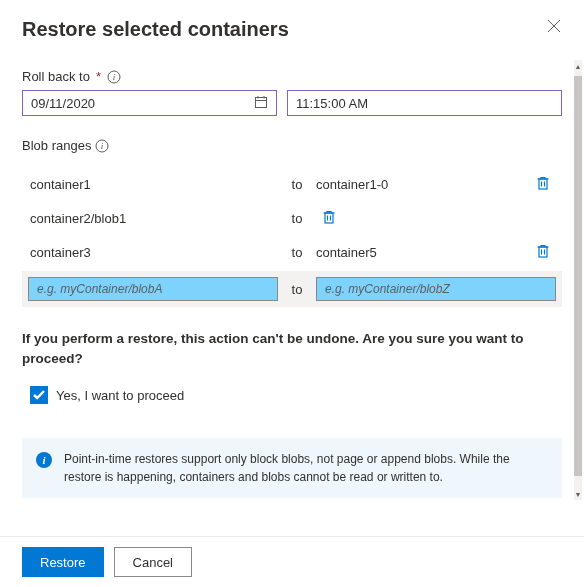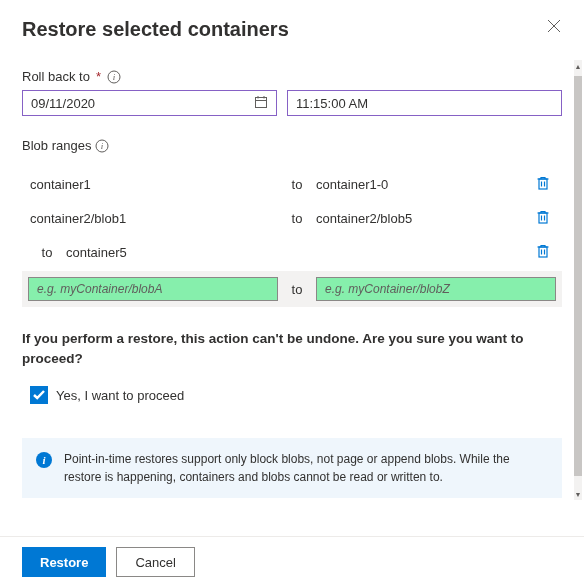--- a/index.html
+++ b/index.html
@@ -83,21 +83,21 @@
   .input-row {
     display: flex; align-items: center;
     background: #f3f2f1;
     padding: 6px;
     margin-top: 2px;
     margin-bottom: 22px;
   }
   .text-input {
     height: 24px;
     border: 1px solid #8a8886;
-    background: #86efac;
+    background: #7dd3fc;
     font-size: 12px;
     padding: 0 8px;
     font-family: inherit;
     font-style: italic;
     color: #605e5c;
     outline: none;
   }
   .text-input::placeholder { color: #605e5c; font-style: italic; }
   .input-row .col-from { flex: 0 0 250px; }
   .input-row .col-from .text-input { width: 100%; }
@@ -151,21 +151,21 @@
   }
   .btn {
     height: 30px;
     padding: 0 18px;
     font-size: 13px;
     font-family: inherit;
     cursor: pointer;
     border: 0;
   }
   .btn-primary {
-    background: #0078d4; color: #fff; font-weight: 700;
+    background: #0078d4; color: #fff; font-weight: 400;
   }
   .btn-default {
     background: #fff; color: #323130; border: 1px solid #8a8886;
   }
   .scrollbar {
     position: absolute;
     right: 2px; top: 60px;
     width: 8px; height: 440px;
     background: #f3f2f1;
   }
@@ -243,32 +243,32 @@
               <line x1="1.5" y1="4" x2="12.5" y2="4"></line>
               <line x1="5.5" y1="6.5" x2="5.5" y2="11.5"></line>
               <line x1="8.5" y1="6.5" x2="8.5" y2="11.5"></line>
               <path d="M5 4 V2.5 H9 V4"></path>
             </svg></span>
         </div>
       </div>
       <div class="range-row">
         <div class="col-from">container2/blob1</div>
         <div class="col-to">to</div>
-        <div class="col-dest">container2/blob5</div>
         <div class="col-del">
           <span class="del-btn"><svg viewBox="0 0 14 16" fill="none" stroke="currentColor" stroke-width="1.2">
               <rect x="3" y="4" width="8" height="10"></rect>
               <line x1="1.5" y1="4" x2="12.5" y2="4"></line>
               <line x1="5.5" y1="6.5" x2="5.5" y2="11.5"></line>
               <line x1="8.5" y1="6.5" x2="8.5" y2="11.5"></line>
               <path d="M5 4 V2.5 H9 V4"></path>
             </svg></span>
         </div>
       </div>
       <div class="range-row">
+        <div class="col-from">container3</div>
         <div class="col-to">to</div>
         <div class="col-dest">container5</div>
         <div class="col-del">
           <span class="del-btn"><svg viewBox="0 0 14 16" fill="none" stroke="currentColor" stroke-width="1.2">
               <rect x="3" y="4" width="8" height="10"></rect>
               <line x1="1.5" y1="4" x2="12.5" y2="4"></line>
               <line x1="5.5" y1="6.5" x2="5.5" y2="11.5"></line>
               <line x1="8.5" y1="6.5" x2="8.5" y2="11.5"></line>
               <path d="M5 4 V2.5 H9 V4"></path>
             </svg></span>

